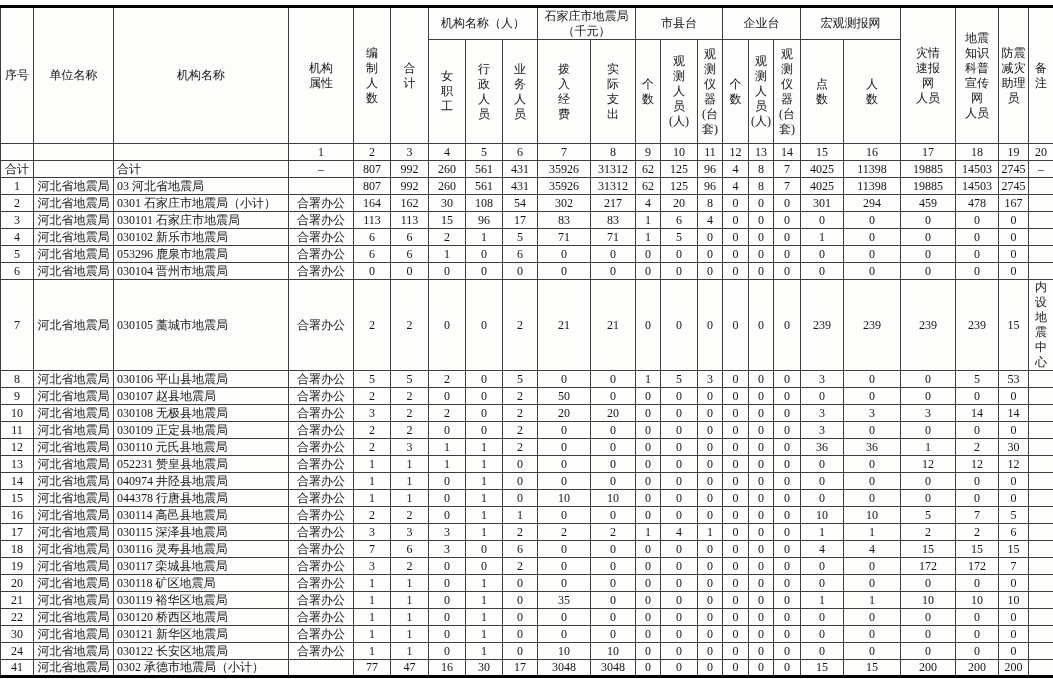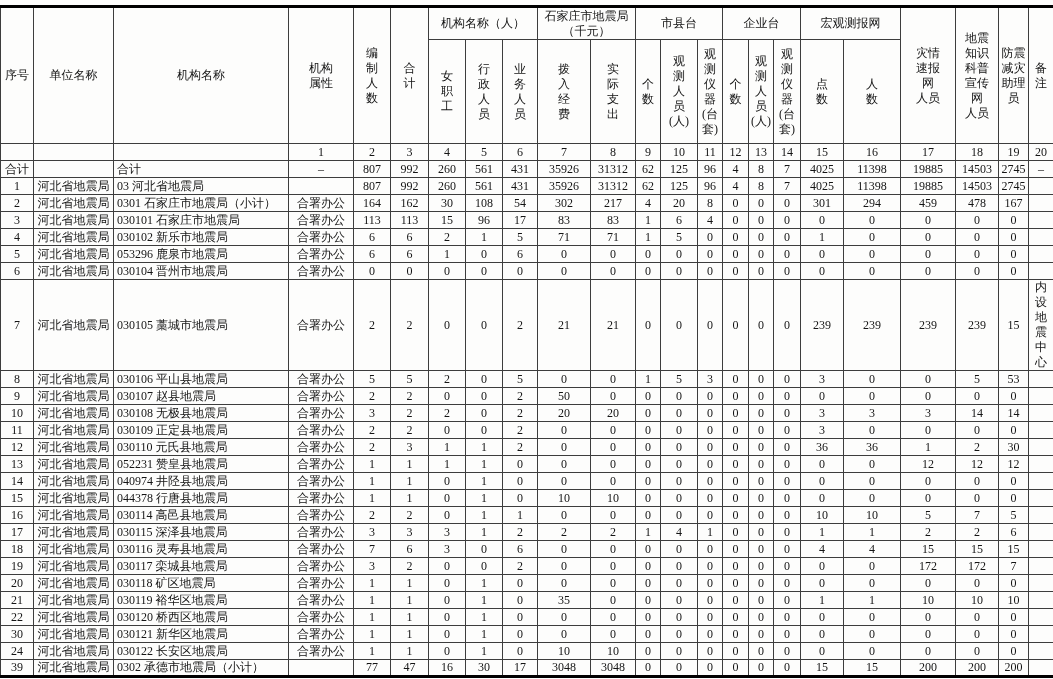--- a/index.html
+++ b/index.html
@@ -782,21 +782,21 @@
           <td>0</td>
           <td>0</td>
           <td>0</td>
           <td>0</td>
           <td>0</td>
           <td>0</td>
           <td>0</td>
           <td></td>
         </tr>
         <tr>
-          <td>39</td>
+          <td>41</td>
           <td>河北省地震局</td>
           <td class="org">0302 承德市地震局（小计）</td>
           <td></td>
           <td>77</td>
           <td>47</td>
           <td>16</td>
           <td>30</td>
           <td>17</td>
           <td>3048</td>
           <td>3048</td>

